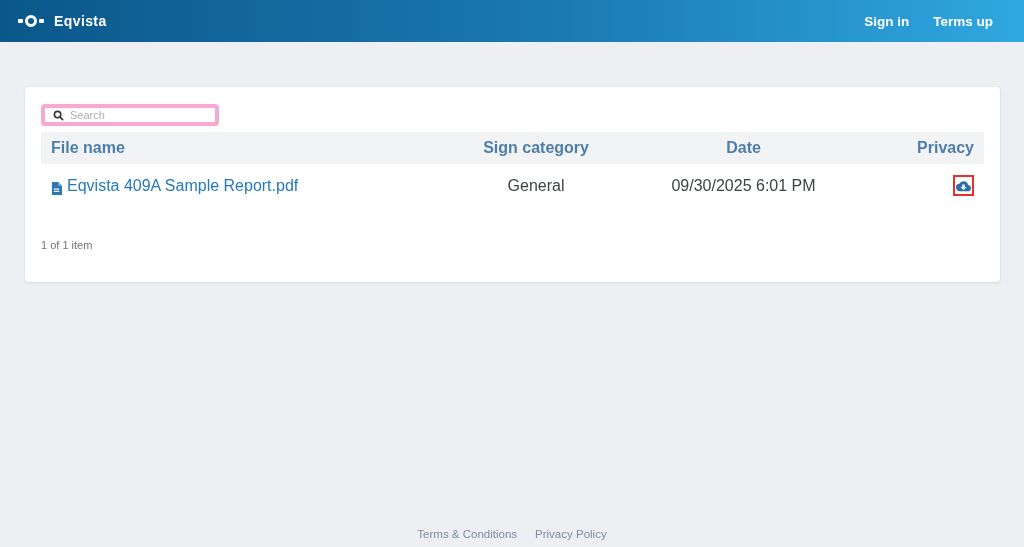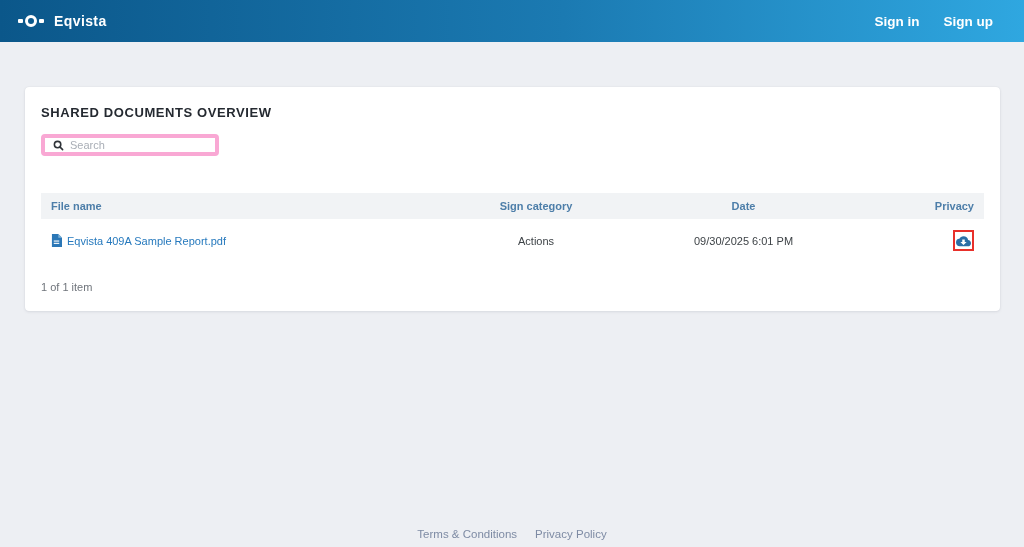--- a/index.html
+++ b/index.html
@@ -47,43 +47,43 @@
   }
   .search-box svg { flex:none; }
   .search-box input {
     border:none; outline:none; width:100%;
     font-family:"Liberation Sans", sans-serif;
     font-size:11px; color:#444b52; background:transparent;
   }
   .search-box input::placeholder { color:#a9aeb6; }
 
   
-  table { width:100%; border-collapse:collapse; margin-top:37px; font-size:11px; }
+  table { width:100%; border-collapse:collapse; margin-top:6px; font-size:16px; }
   thead tr { background:#f1f3f5; }
   th {
     color:#4d7ea9; font-weight:bold;
     padding:7px 10px; white-space:nowrap;
   }
   th:nth-child(1){ text-align:left;  width:42%; }
   th:nth-child(2){ text-align:center; width:21%; }
   th:nth-child(3){ text-align:center; width:23%; }
   th:nth-child(4){ text-align:right; width:14%; }
   td { padding:11px 10px; color:#3e4347; vertical-align:middle; }
   td:nth-child(2), td:nth-child(3){ text-align:center; }
   td:nth-child(4){ text-align:right; }
-  .file-cell { display:flex; align-items:center; gap:5px; }
+  .file-cell { display:flex; align-items:flex-end; gap:5px; }
   .file-link { color:#2679bd; text-decoration:none; cursor:pointer; }
   .download-btn {
     display:inline-flex; align-items:center; justify-content:center;
     width:21px; height:21px;
     border:2px solid #e8302a;          
     background:#ffffff; cursor:pointer; padding:0;
   }
 
-  .pagination { font-size:11px; color:#6f747b; margin-top:19px; }
+  .pagination { font-size:11px; color:#6f747b; margin-top:32px; }
 
   
   .footer {
     position:absolute; bottom:7px; left:0; width:100%;
     display:flex; justify-content:center; gap:18px;
   }
   .footer a { color:#7e8ba4; font-size:11.5px; text-decoration:none; cursor:pointer; }
 </style>
 </head>
 <body>
@@ -92,26 +92,25 @@
   <div class="brand">
     <span class="logo">
       <span class="dash"></span>
         <span class="ring"></span>
         <span class="dash"></span>
     </span>
     <span class="brand-name">Eqvista</span>
   </div>
   <nav class="nav-links">
     <a class="nav-link">Sign in</a>
-    <a class="nav-link">Sign up</a>
+    <a class="nav-link">Terms up</a>
   </nav>
 </header>
 
 <section class="card">
-  <h1 class="card-title">SHARED DOCUMENTS OVERVIEW</h1>
 
   <div class="search-box">
     <svg width="11" height="11" viewBox="0 0 24 24" fill="none" stroke="#2f3338" stroke-width="3.4" stroke-linecap="round">
       <circle cx="10" cy="10" r="7"></circle>
         <line x1="15.5" y1="15.5" x2="21" y2="21"></line>
     </svg>
     <input type="text" placeholder="Search" style="">
   </div>
 
   <table>
@@ -129,21 +128,21 @@
           <span class="file-cell">
             <svg width="11" height="13" viewBox="0 0 12 14">
               <path d="M1 0 H8 L12 4 V14 H1 Z" fill="#2b77b6"></path>
               <path d="M8 0 L12 4 H8 Z" fill="#7fb3da"></path>
               <rect x="3" y="7" width="6" height="1.2" fill="#ffffff"></rect>
               <rect x="3" y="9.5" width="6" height="1.2" fill="#ffffff"></rect>
             </svg>
             <a class="file-link">Eqvista 409A Sample Report.pdf</a>
           </span>
         </td>
-        <td>Actions</td>
+        <td>General</td>
         <td>09/30/2025 6:01 PM</td>
         <td>
           <button class="download-btn" title="">
             <svg width="15" height="12" viewBox="0 0 24 19" fill="#2b6fa6">
               <path d="M19.35 8.04A7.49 7.49 0 0 0 12 2C9.11 2 6.6 3.64 5.35 6.04A5.994 5.994 0 0 0 0 12c0 3.31 2.69 6 6 6h13c2.76 0 5-2.24 5-5 0-2.64-2.05-4.78-4.65-4.96zM17 11l-5 5-5-5h3V7h4v4h3z"></path>
             </svg>
           </button>
         </td>
       </tr>
     </tbody>

